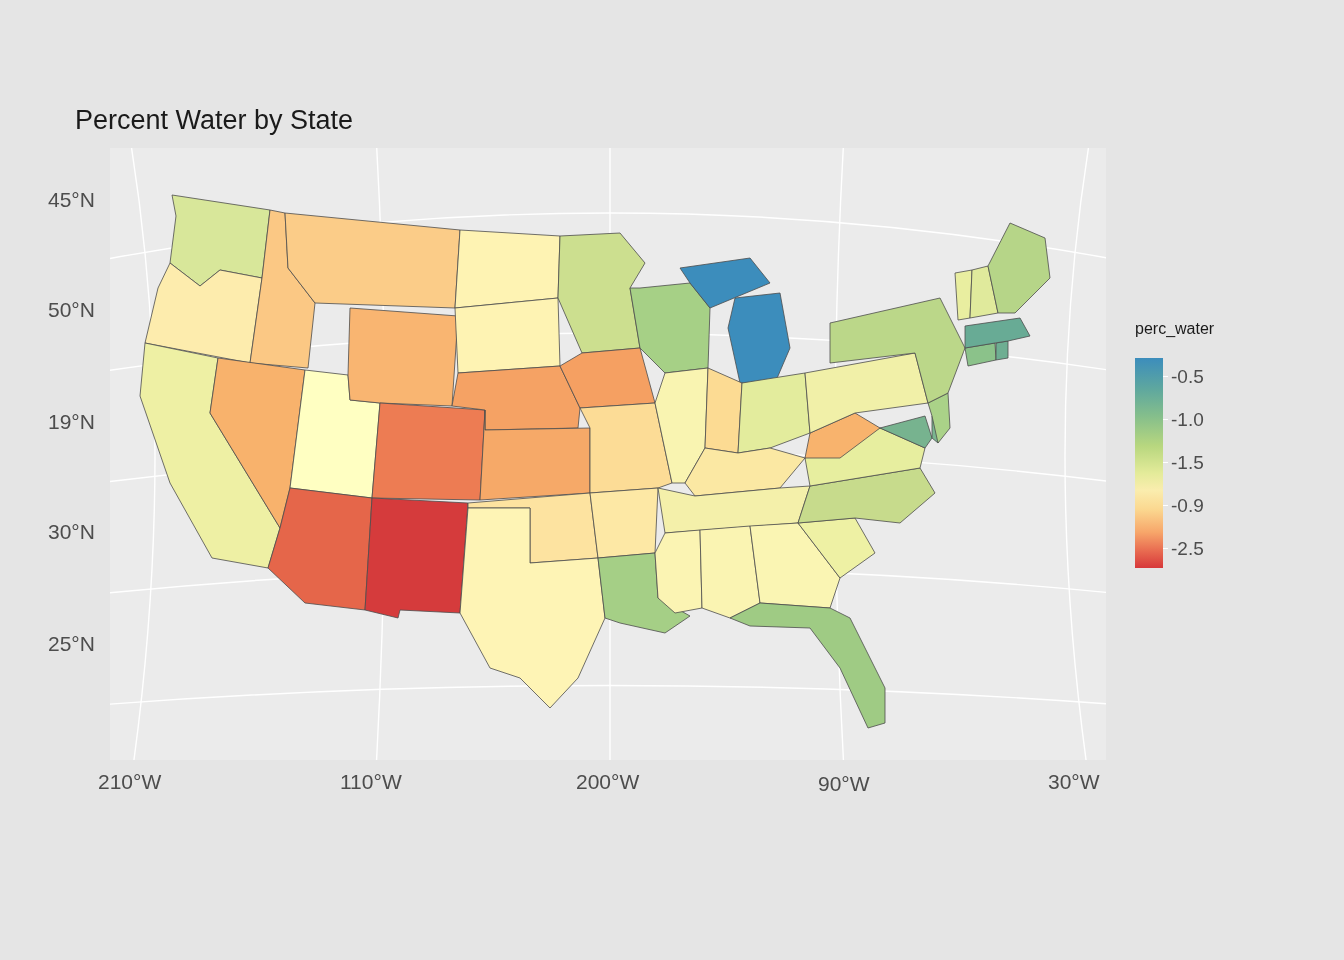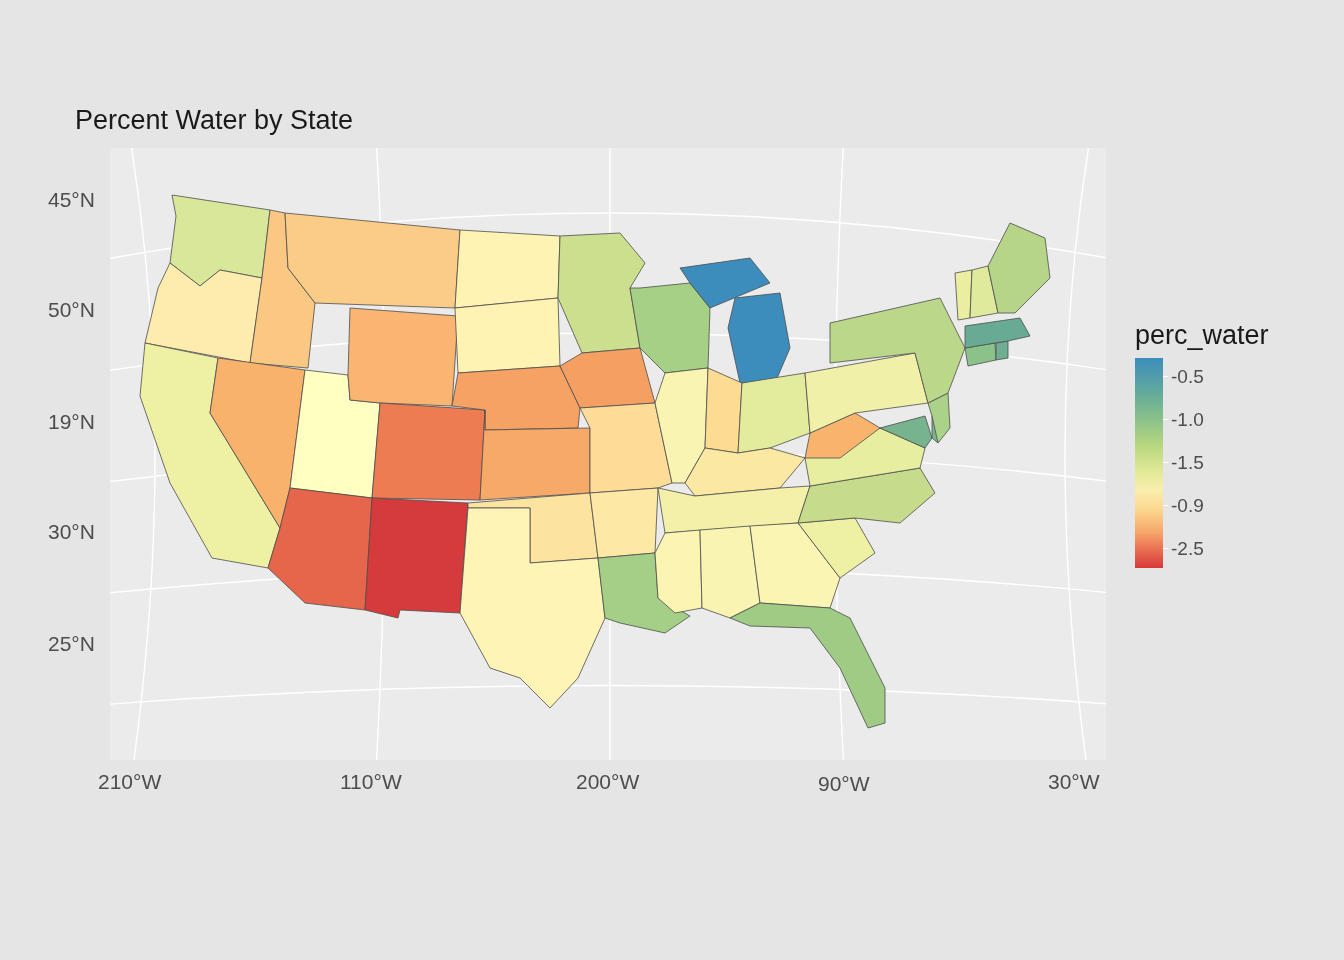--- a/index.html
+++ b/index.html
@@ -1,21 +1,21 @@
 <!DOCTYPE html>
 <html><head>
 <meta charset="utf-8">
 <style>
 body{margin:0;font-family:Arial,Helvetica,sans-serif;background:#fff}
 .wrapper{width:1344px;height:960px;position:relative;background:#e5e5e5}
 .title{position:absolute;left:75px;top:105px;font-size:27px;color:#1a1a1a}
 .plot{position:absolute;left:110px;top:148px;width:996px;height:612px;background:#ebebeb}
 .axis-lbl{position:absolute;font-size:21px;color:#4d4d4d}
 .legend{position:absolute;left:1135px;top:320px;width:180px}
-.legend-title{font-size:27px;color:#1a1a1a;margin-bottom:4px}
+.legend-title{font-size:16px;color:#1a1a1a;margin-bottom:4px}
 .colorbar{position:absolute;left:0;top:38px;width:28px;height:210px;background:linear-gradient(to bottom,#3c8dbc 0%,#5fa89e 15%,#86bf8b 28%,#b8d77f 42%,#e4eb9a 55%,#faedae 63%,#fbd890 72%,#f7a66a 83%,#e86a50 92%,#d7383a 100%)}
 .leg-lbl{position:absolute;left:36px;font-size:19px;color:#4d4d4d}
 .leg-tick{position:absolute;left:28px;width:5px;height:1px;background:#fff}
 svg{position:absolute;left:0;top:0}
 path.state{stroke:#4d4d4d;stroke-width:0.8}
 path.grid{stroke:#fff;stroke-width:1.4;fill:none}
 </style>
 </head>
 <body>
 

